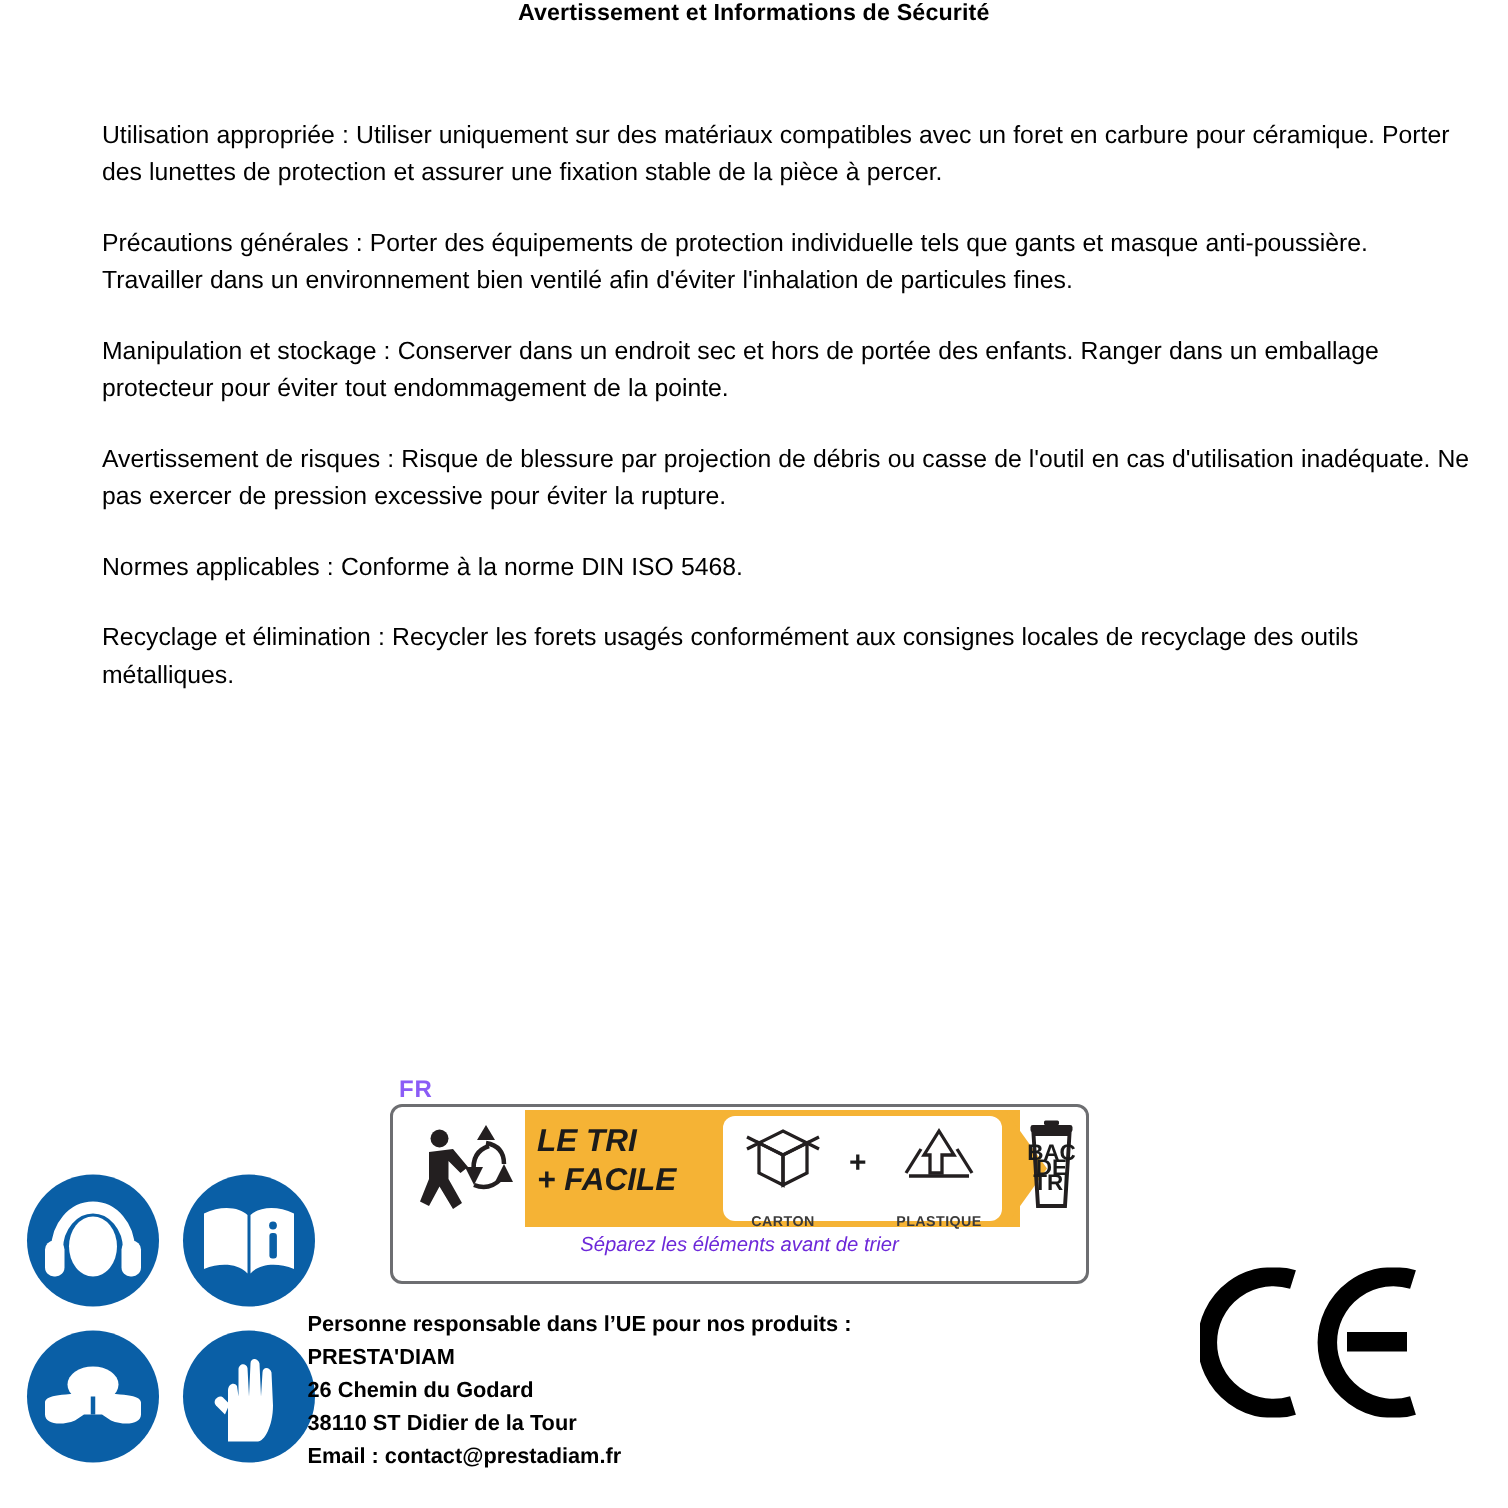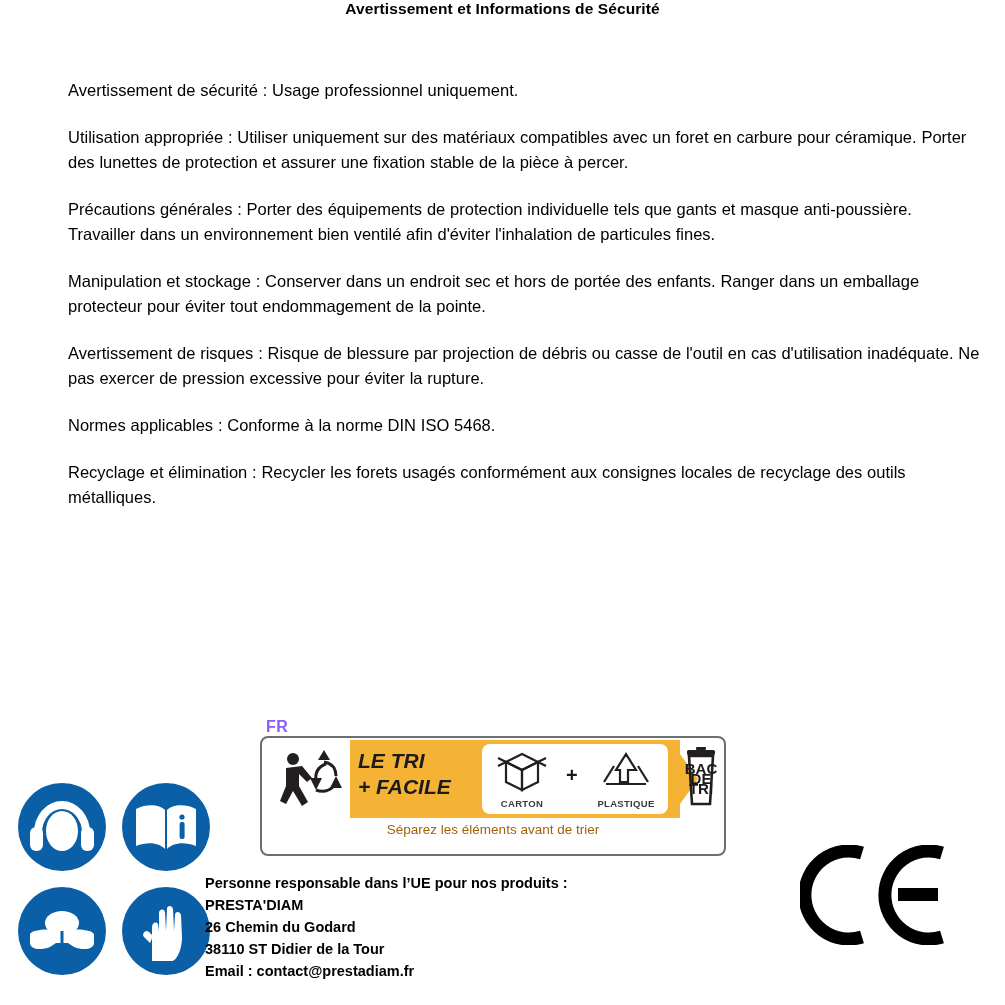--- a/index.html
+++ b/index.html
@@ -144,21 +144,21 @@
     width: 72px;
     text-align: center;
   }
   .mat.carton { left: 4px; }
   .mat.plastique { left: 108px; }
   .mat-caption {
     font-size: 9.5px;
     font-weight: bold;
     color: #3a3a3a;
     letter-spacing: 0.3px;
-    margin-top: 0;
+    margin-top: 10px;
   }
   .plus-sign {
     position: absolute;
     left: 84px;
     top: 20px;
     font-size: 20px;
     font-weight: bold;
     color: #1b1b1b;
   }
   .bin-block {
@@ -179,21 +179,22 @@
     color: #1b1b1b;
     text-align: center;
   }
   .separez {
     position: absolute;
     left: 0;
     top: 84px;
     width: 462px;
     text-align: center;
     font-size: 13.5px;
-    color: #a16207;
+    font-style: italic;
+    color: #6d28d9;
   }
 
   
   .responsible {
     position: absolute;
     left: 205px;
     top: 872px;
     width: 600px;
     font-size: 14.5px;
     font-weight: bold;
@@ -210,21 +211,20 @@
   }
 </style>
 </head>
 <body>
 
 <div class="page">
 
   <h1 class="doc-title">Avertissement et Informations de Sécurité</h1>
 
   <div class="body-text">
-    <p class="para">Avertissement de sécurité : Usage professionnel uniquement.</p>
     <p class="para">Utilisation appropriée : Utiliser uniquement sur des matériaux compatibles avec un foret en carbure pour céramique. Porter des lunettes de protection et assurer une fixation stable de la pièce à percer.</p>
     <p class="para">Précautions générales : Porter des équipements de protection individuelle tels que gants et masque anti-poussière. Travailler dans un environnement bien ventilé afin d'éviter l'inhalation de particules fines.</p>
     <p class="para">Manipulation et stockage : Conserver dans un endroit sec et hors de portée des enfants. Ranger dans un emballage protecteur pour éviter tout endommagement de la pointe.</p>
     <p class="para">Avertissement de risques : Risque de blessure par projection de débris ou casse de l'outil en cas d'utilisation inadéquate. Ne pas exercer de pression excessive pour éviter la rupture.</p>
     <p class="para">Normes applicables : Conforme à la norme DIN ISO 5468.</p>
     <p class="para">Recyclage et élimination : Recycler les forets usagés conformément aux consignes locales de recyclage des outils métalliques.</p>
   </div>
 
   <div class="pictos">
 

